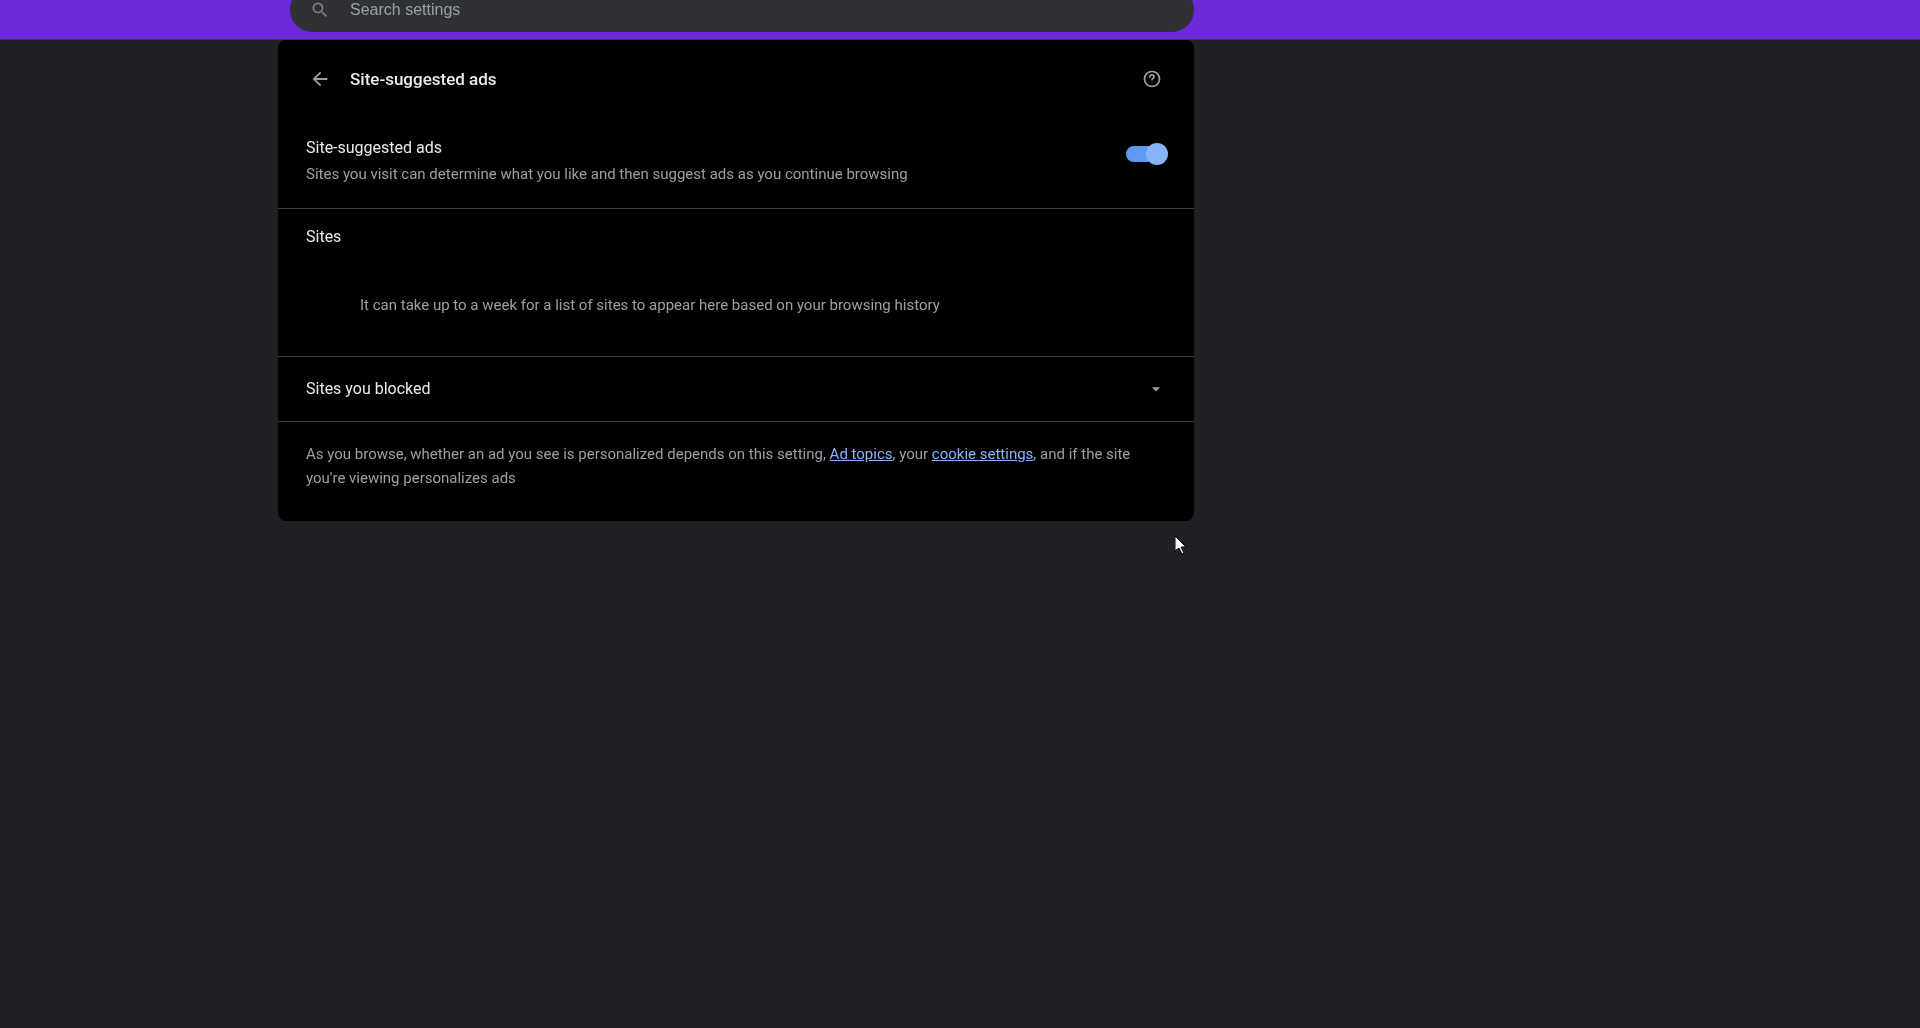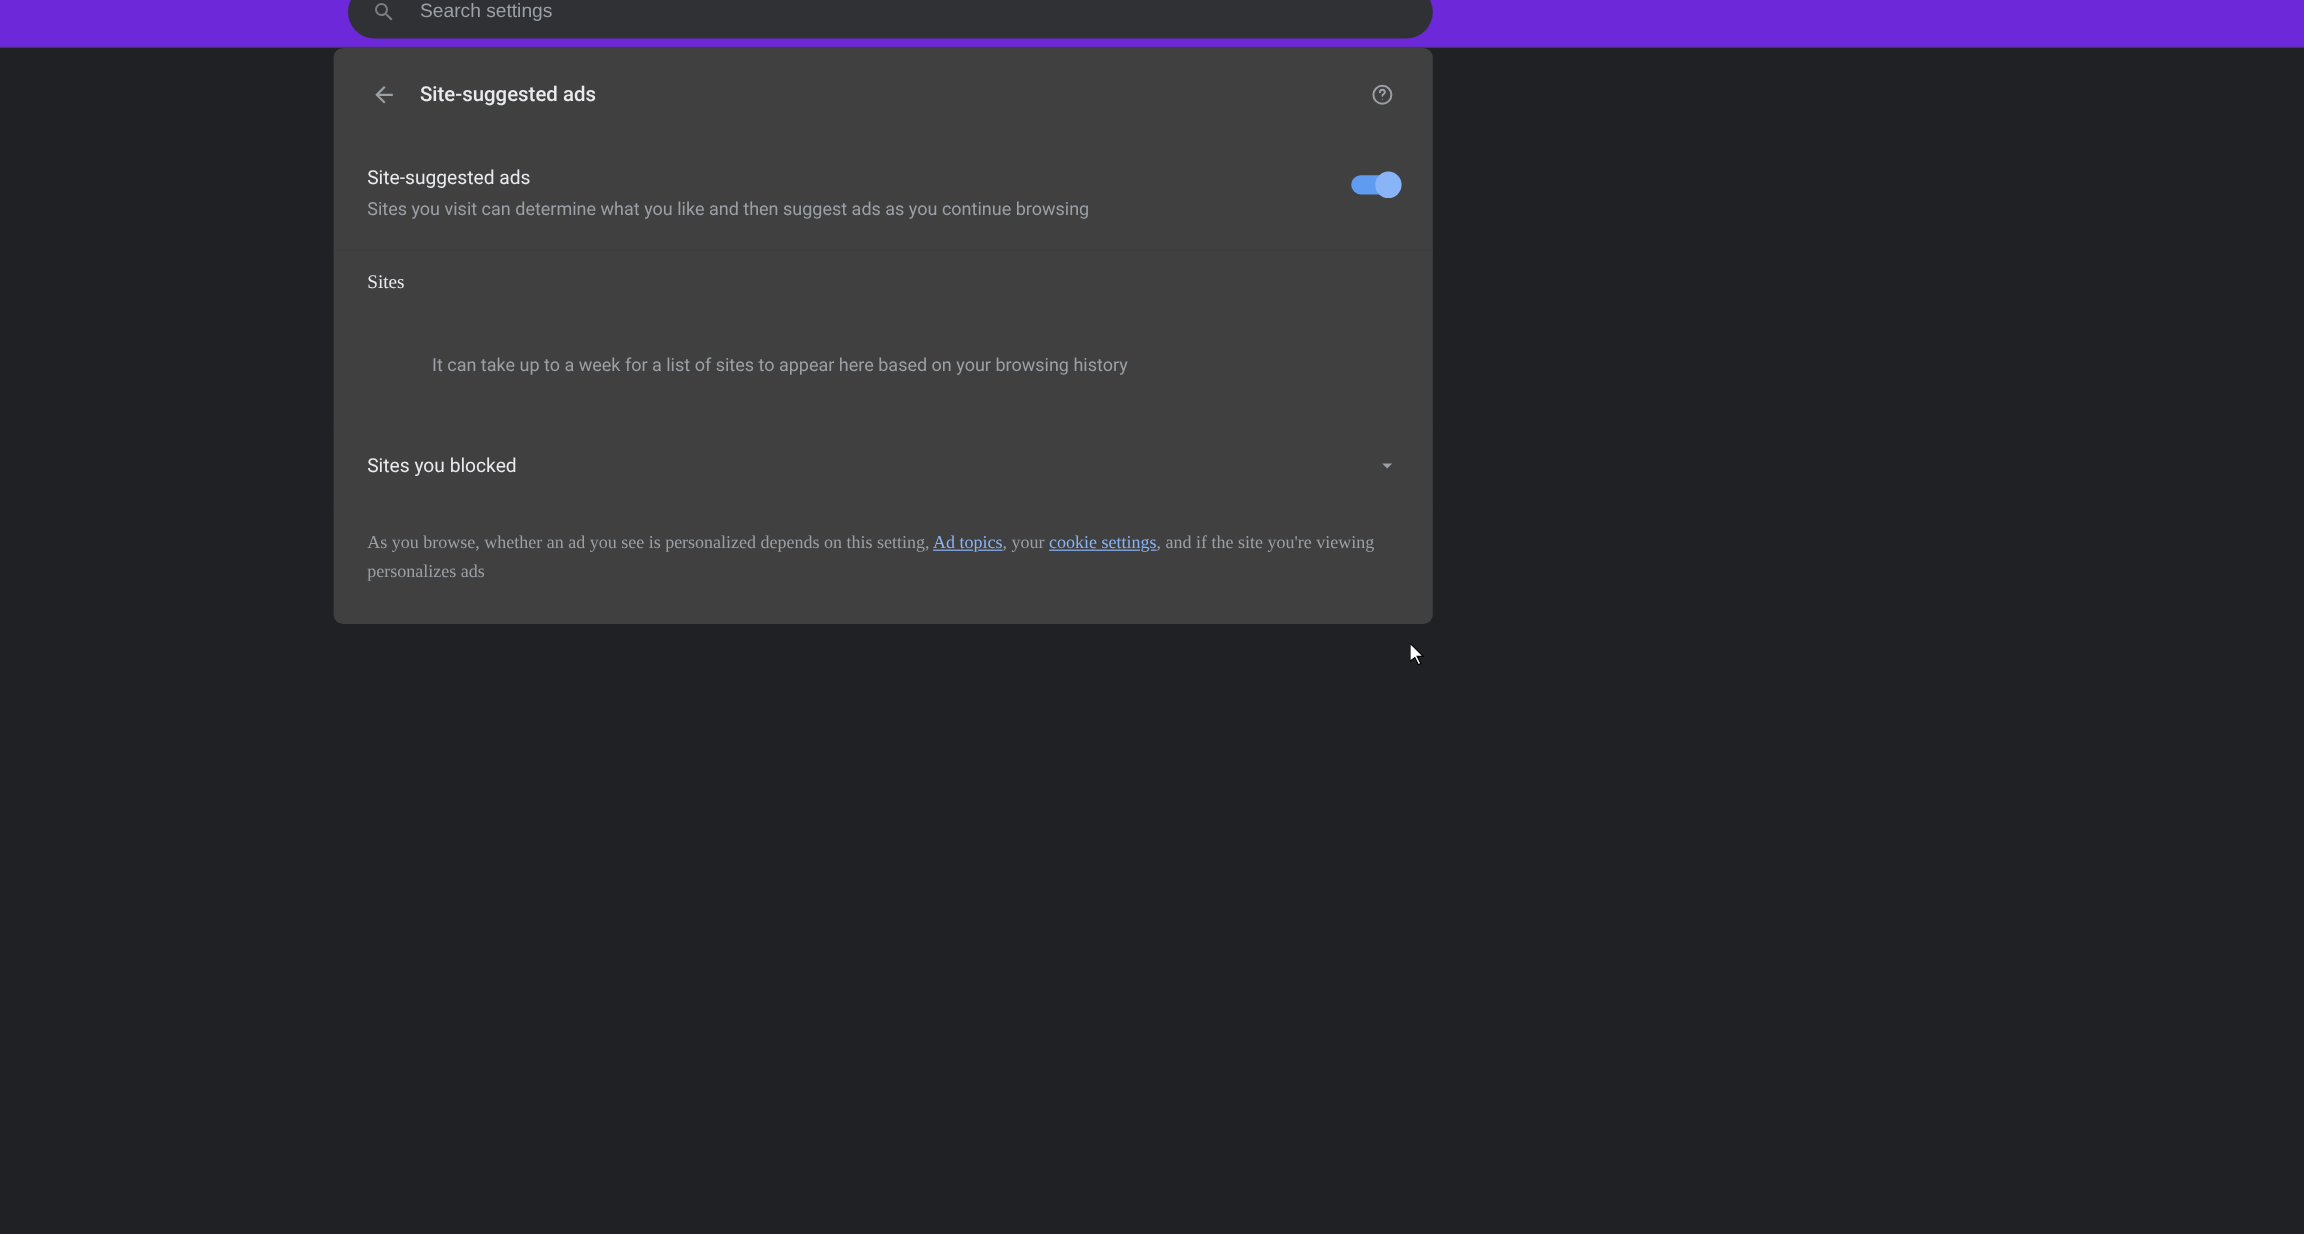--- a/index.html
+++ b/index.html
@@ -47,21 +47,21 @@
   flex: 1;
 }
 .search-input::placeholder {
   color: #9aa0a6;
 }
 .main-panel {
   position: absolute;
   left: 278px;
   top: 40px;
   width: 916px;
-  background: #404040;
+  background: #000000;
   border-radius: 8px;
   margin-top: 0;
 }
 .panel-header {
   display: flex;
   align-items: center;
   padding: 18px 24px;
   height: 78px;
 }
 .back-button {
@@ -134,21 +134,20 @@
   position: absolute;
   right: -2px;
   top: -3px;
   width: 22px;
   height: 22px;
   background: #8ab4f8;
   border-radius: 50%;
 }
 .section {
   padding: 18px 28px 20px 28px;
-  font-family: Liberation Serif, serif;
 }
 .section-title {
   font-size: 16px;
   color: #e8eaed;
   margin-bottom: 6px;
 }
 .section-desc {
   font-size: 15px;
   color: #9aa0a6;
   line-height: 1.65;
@@ -183,21 +182,20 @@
 .chevron svg {
   width: 20px;
   height: 20px;
   fill: #9aa0a6;
 }
 .footer-text {
   padding: 20px 28px 30px 28px;
   font-size: 15px;
   color: #9aa0a6;
   line-height: 1.65;
-  font-family: Liberation Serif, serif;
 }
 .cursor {
   position: absolute;
   left: 1175px;
   top: 536px;
   width: 16px;
   height: 20px;
   pointer-events: none;
 }
 </style>

